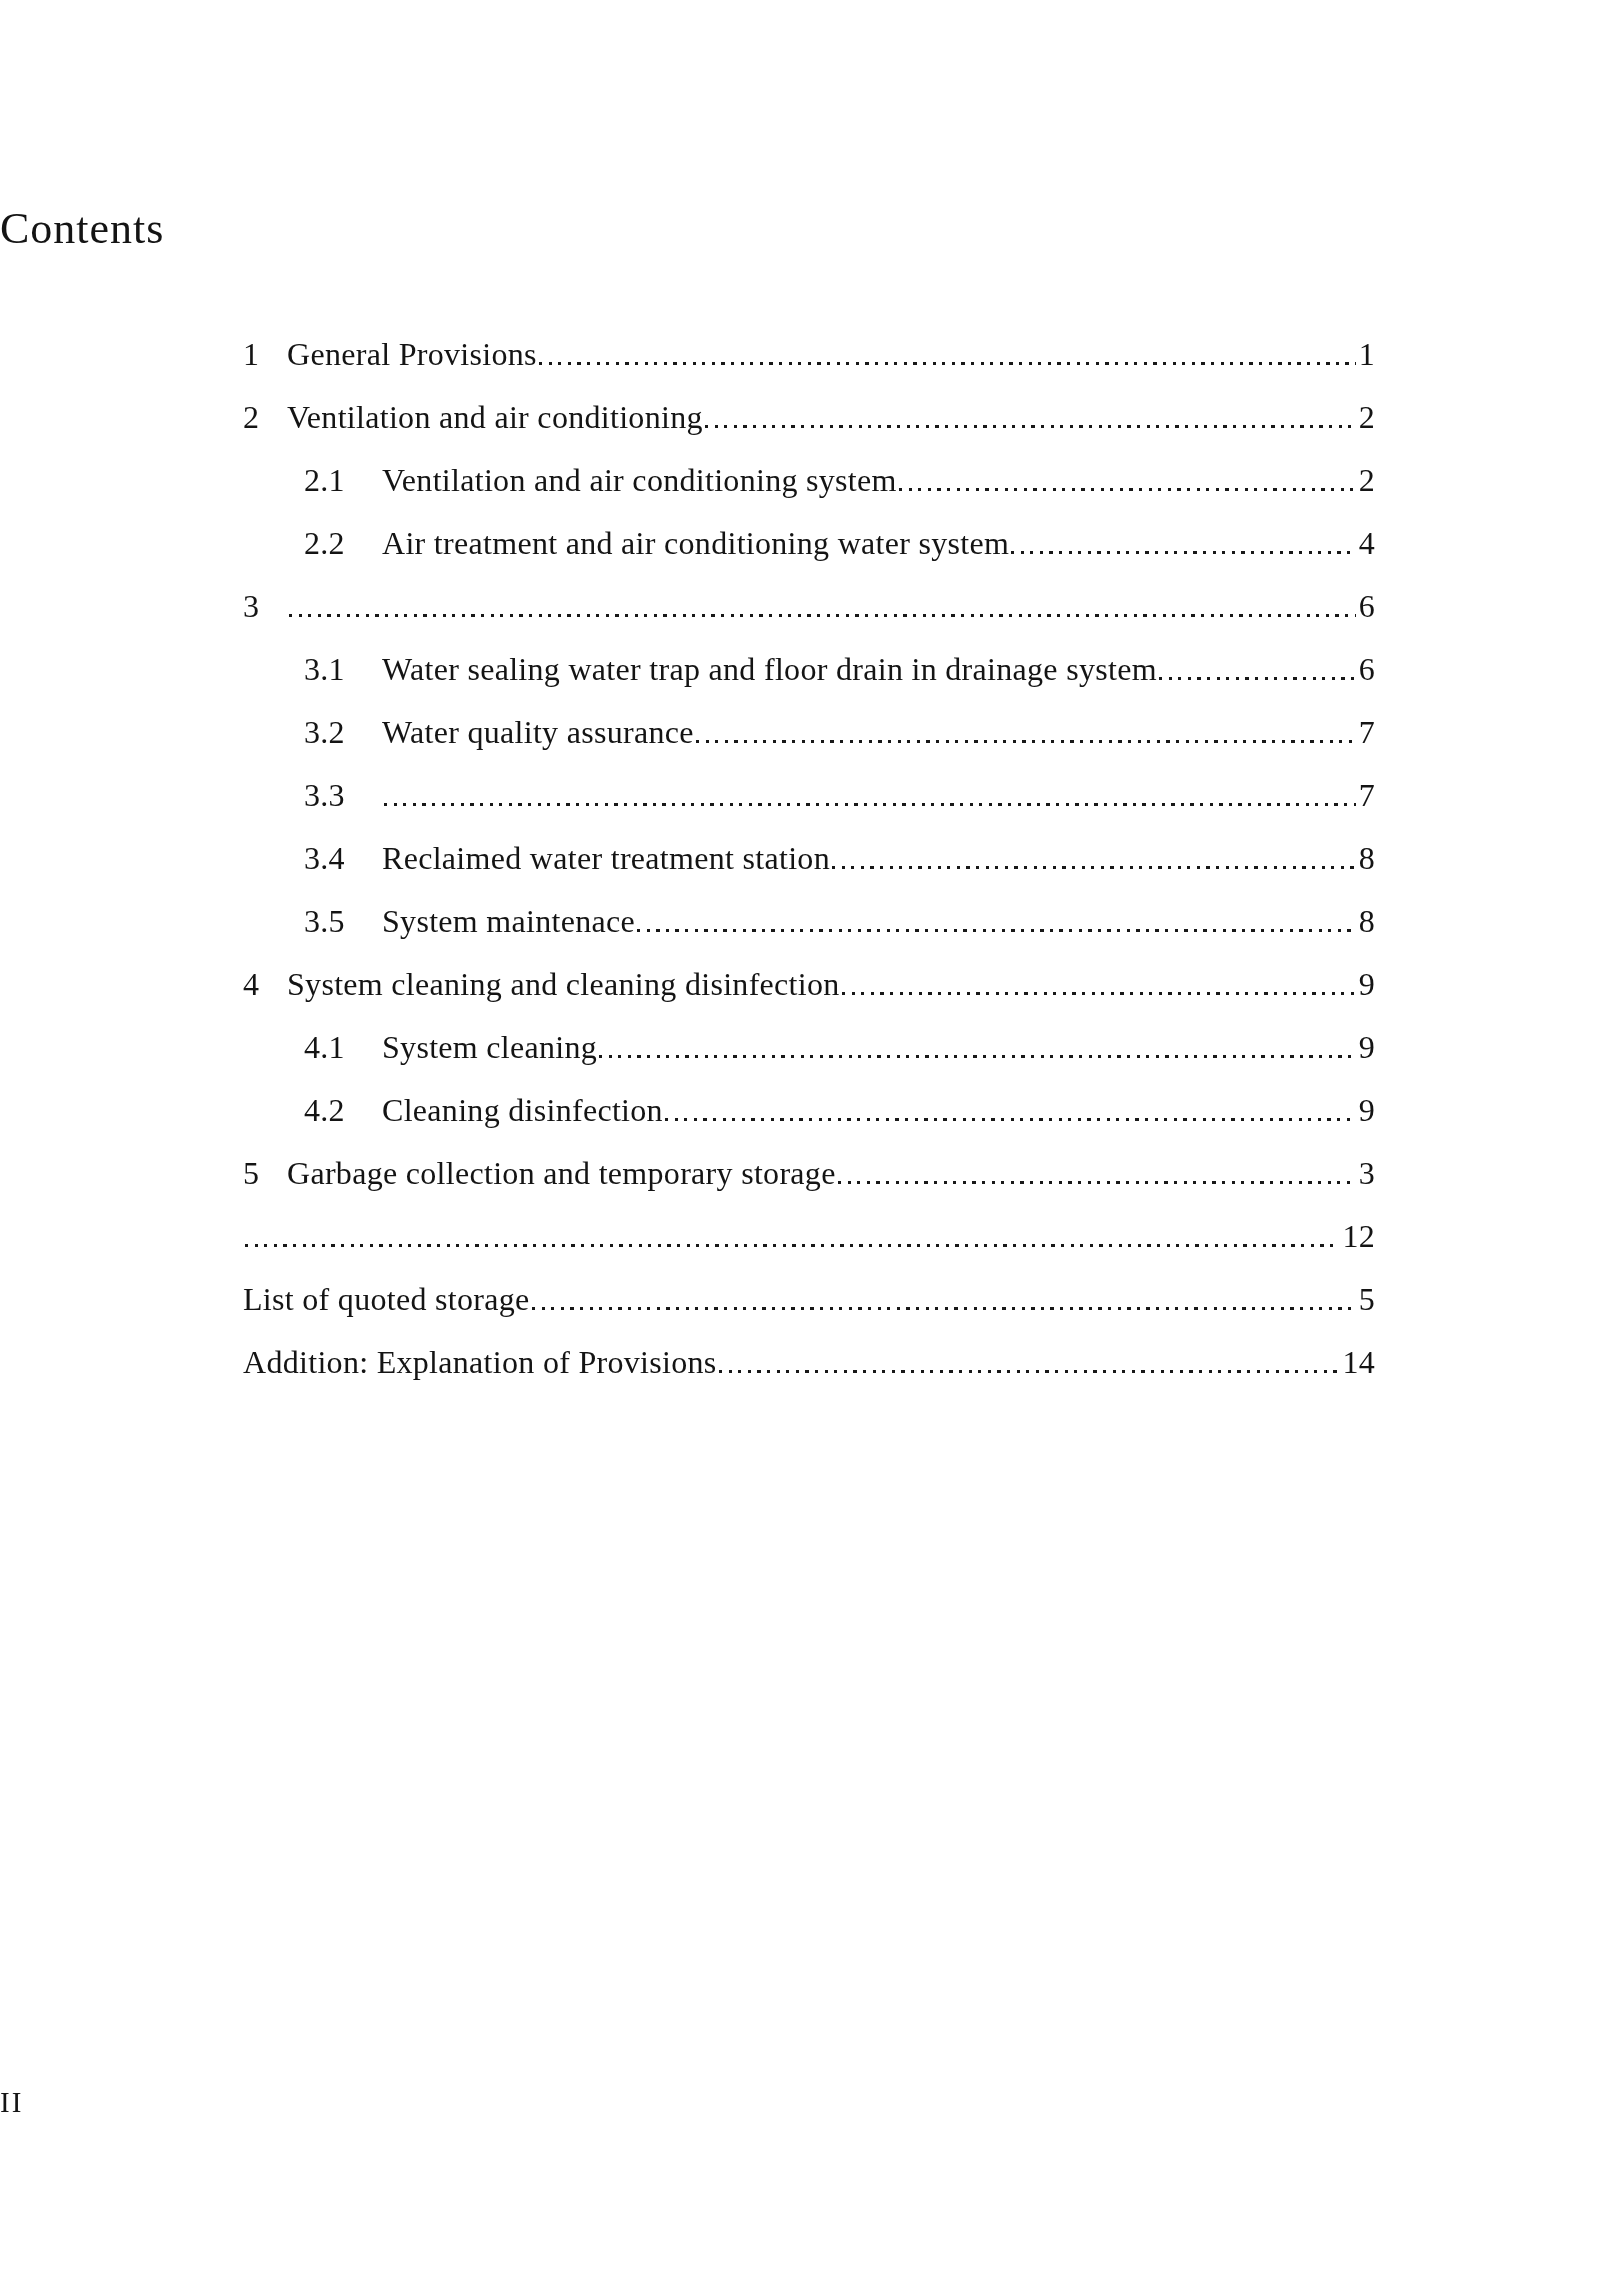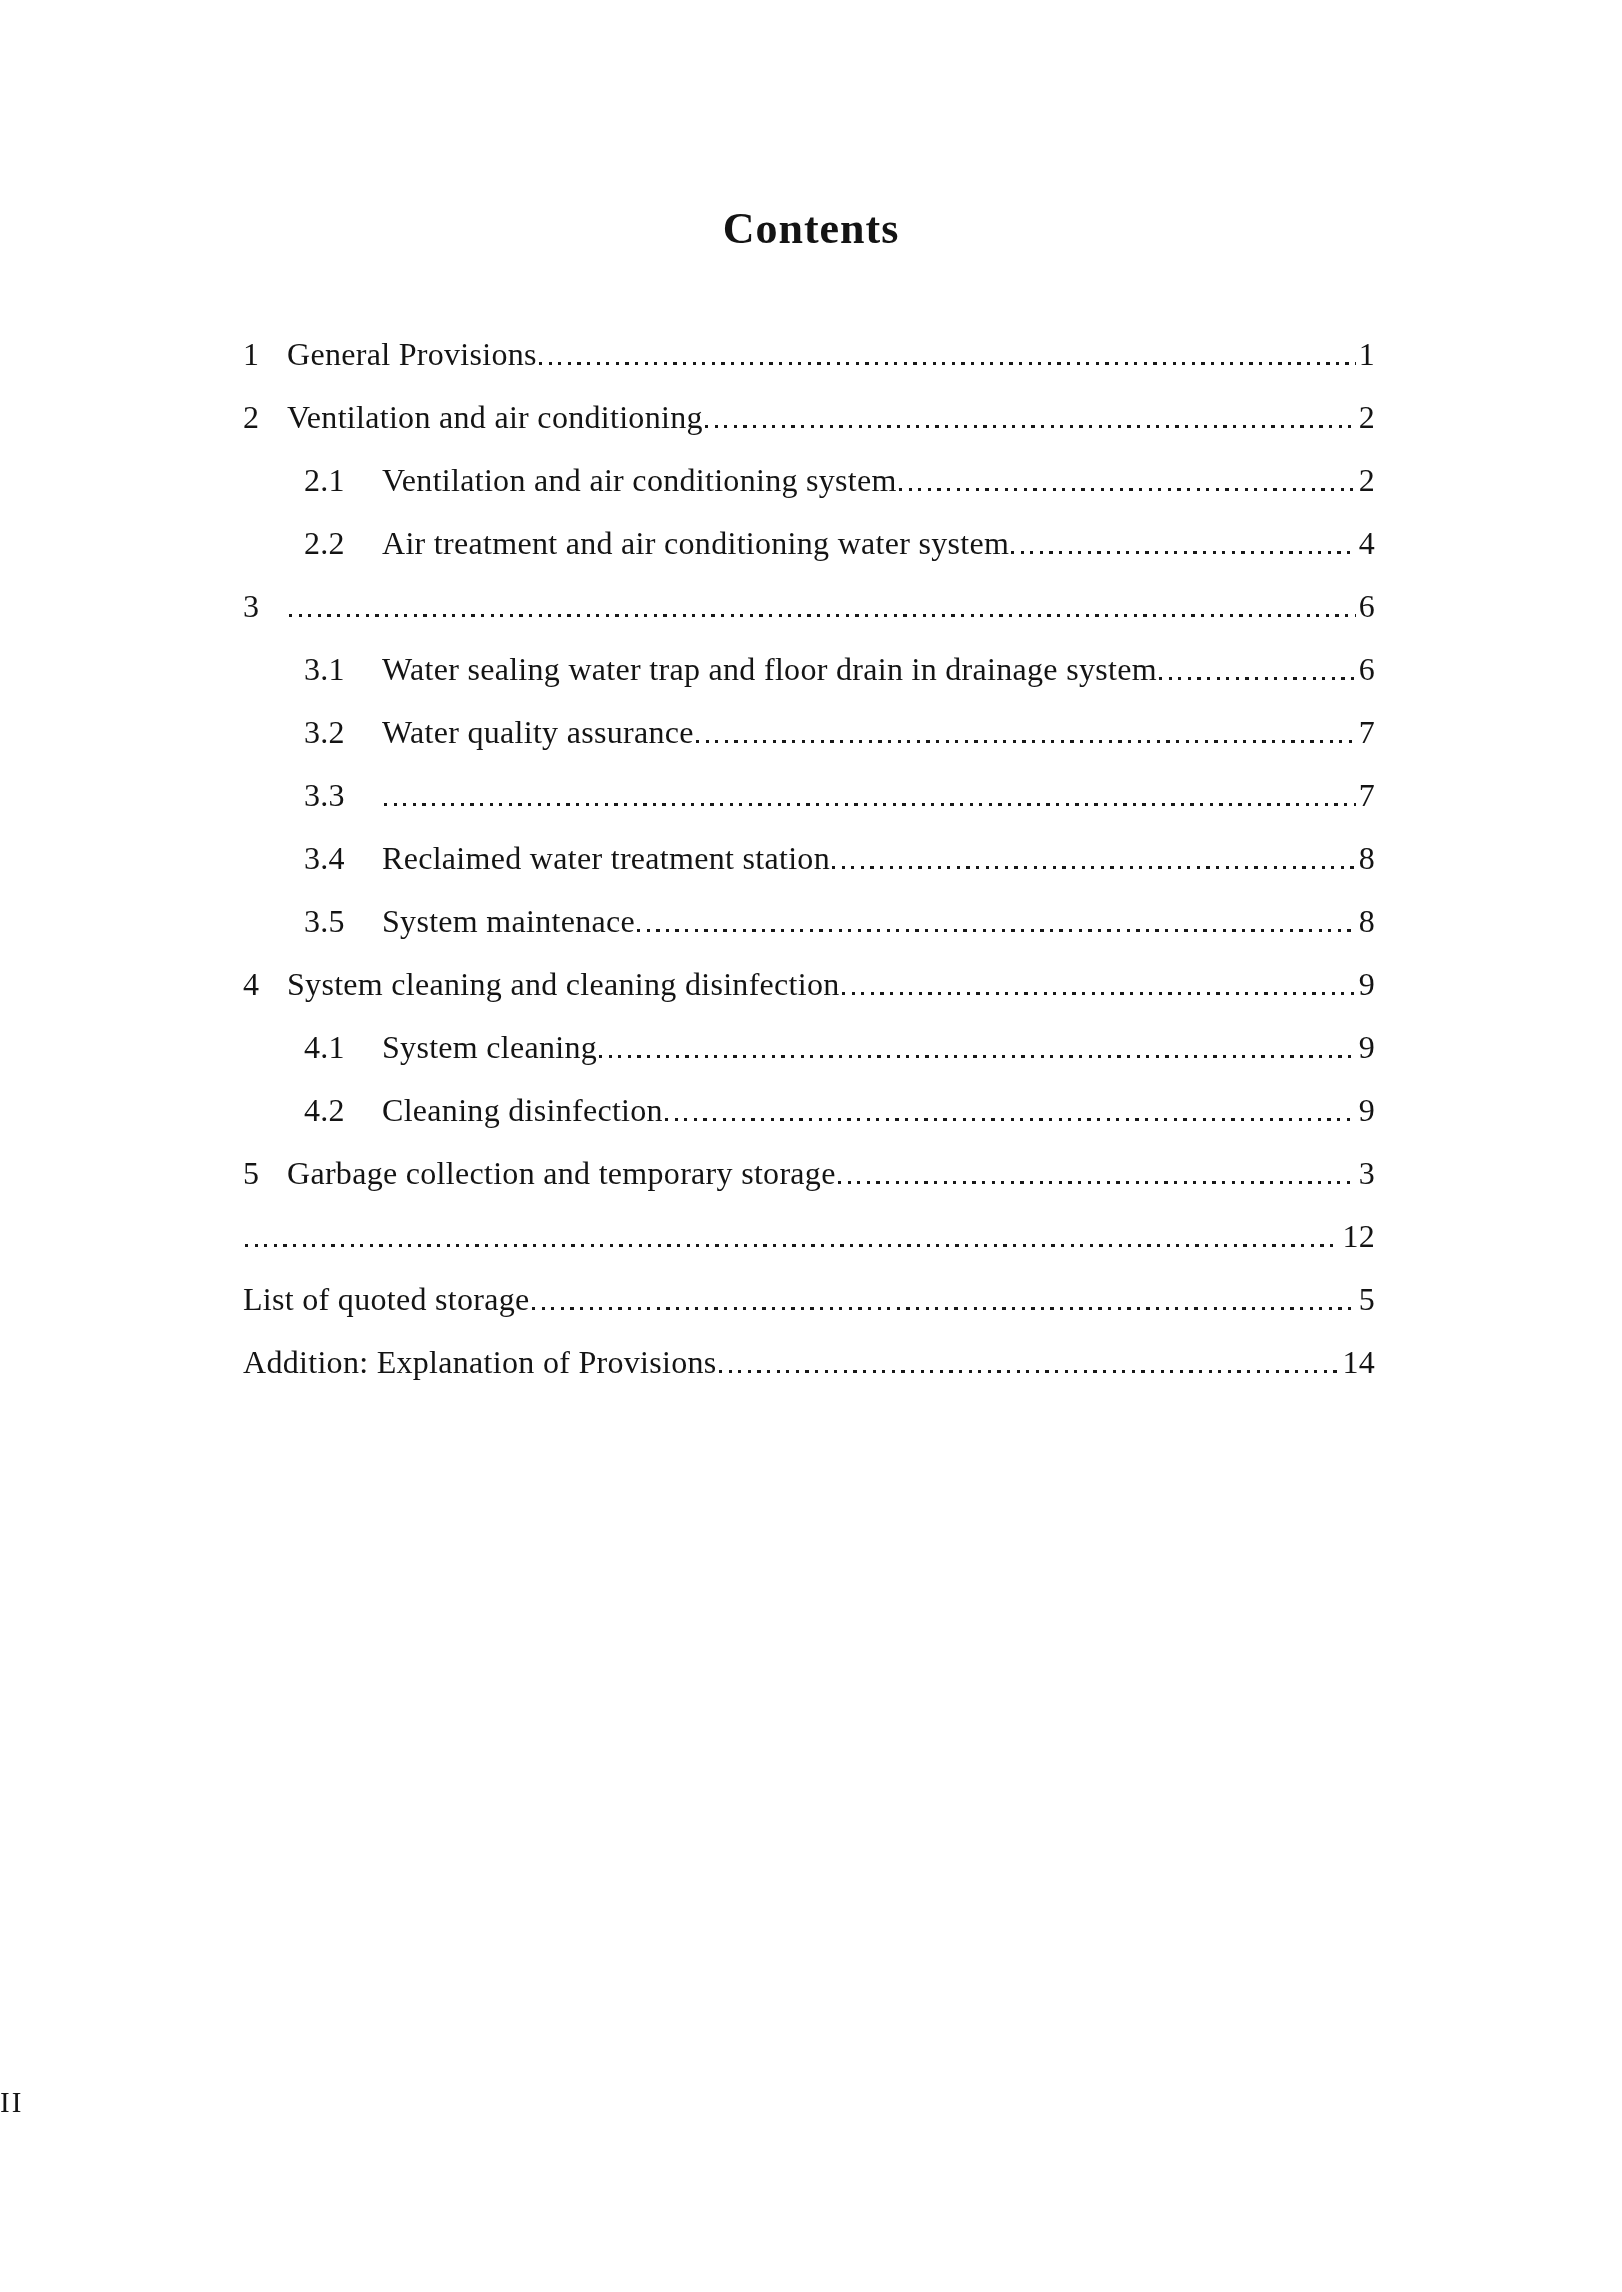--- a/index.html
+++ b/index.html
@@ -10,23 +10,23 @@
     position: relative;
     font-family: "Liberation Serif", "DejaVu Serif", serif;
     color: #141414;
     overflow: hidden;
   }
   .doc-title {
     position: absolute;
     top: 207px;
     left: 0;
     width: 100%;
-    text-align: center;
+    text-align: left;
     font-size: 44px;
-    font-weight: 700;
+    font-weight: 400;
     line-height: 1;
     letter-spacing: 1px;
   }
   .toc {
     position: absolute;
     top: 323px;
     left: 0;
     width: 1375px;
   }
   .toc-row {

